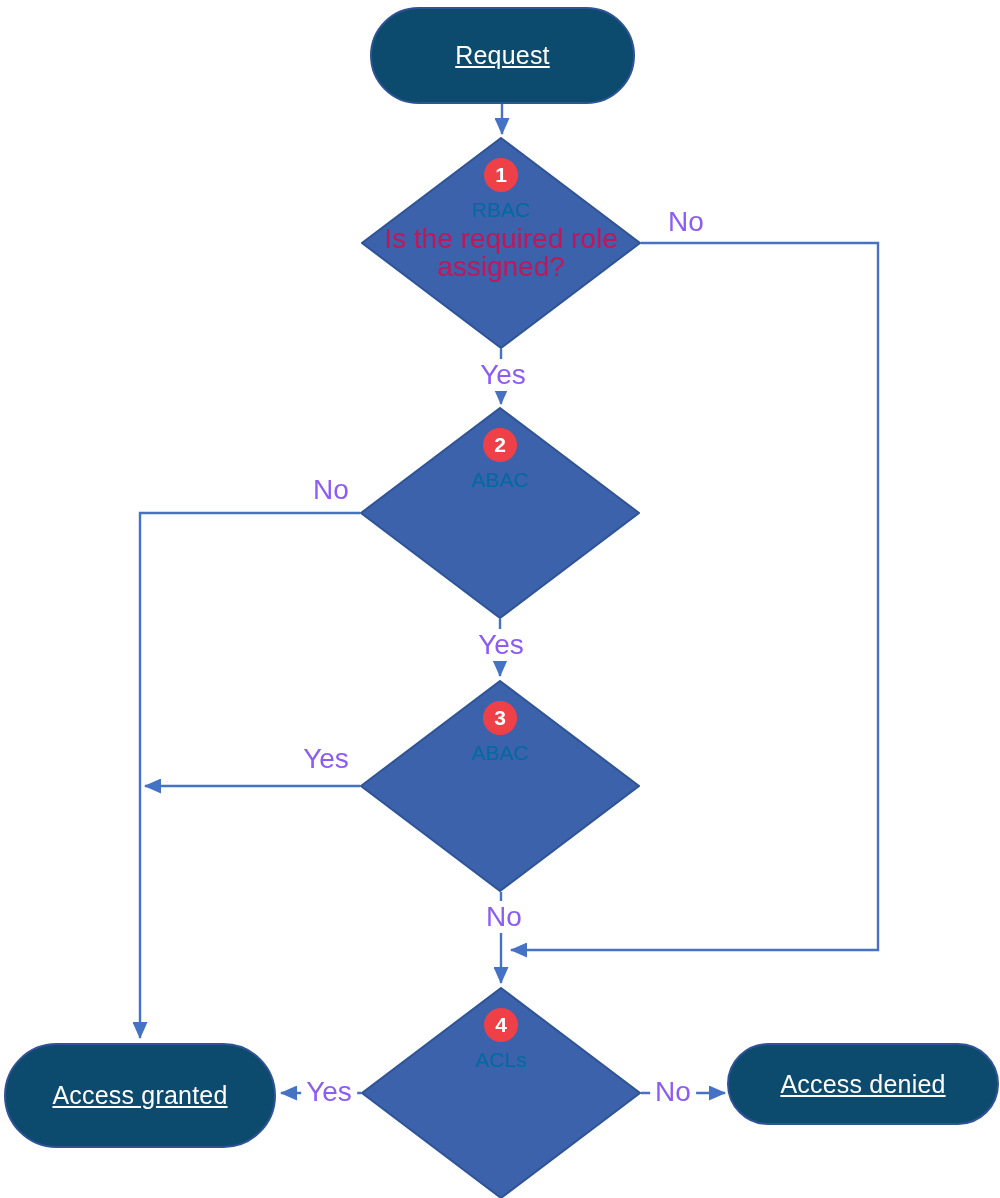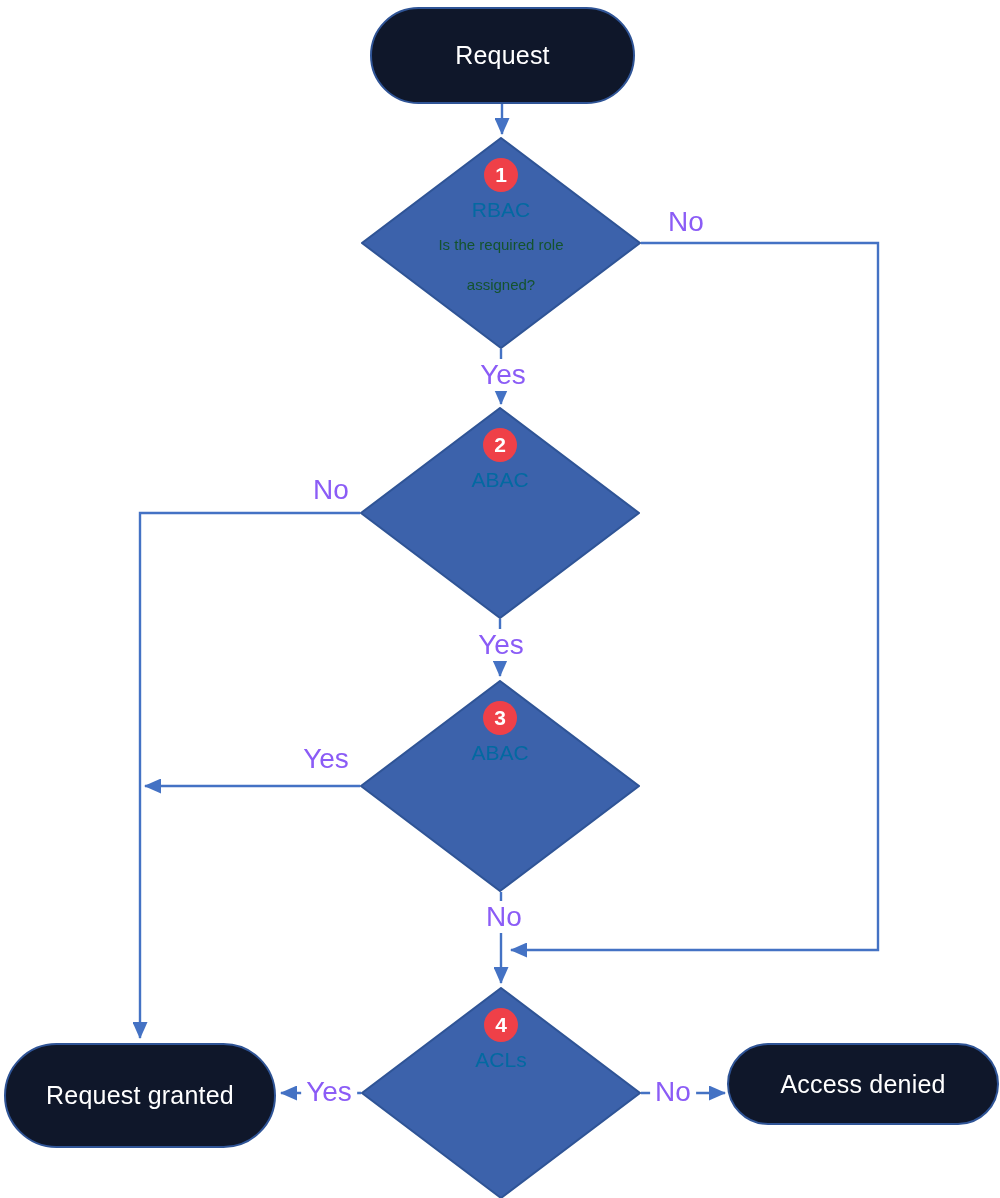--- a/index.html
+++ b/index.html
@@ -12,30 +12,31 @@
     font-family: "Liberation Sans", "DejaVu Sans", sans-serif;
   }
   svg.connectors {
     position: absolute;
     left: 0; top: 0;
     width: 1000px; height: 1198px;
   }
   
   .stadium {
     position: absolute;
-    background: #0f172a;
+    background: #0c4a6e;
     border: 2px solid #2F5496;
     border-radius: 60px;
     display: flex;
     align-items: center;
     justify-content: center;
     color: #ffffff;
     font-size: 25px;
     letter-spacing: 0.2px;
     box-sizing: border-box;
+    text-decoration: underline;
   }
   .stadium-start   { left: 370px; top: 7px;    width: 265px; height: 97px;  }
   .stadium-granted { left: 4px;   top: 1043px; width: 272px; height: 105px; }
   .stadium-denied  { left: 727px; top: 1043px; width: 272px; height: 82px; }
 
   
   .diamond {
     position: absolute;
     width: 280px;
     height: 212px;
@@ -61,23 +62,23 @@
     line-height: 34px;
     text-align: center;
     margin-bottom: 3px;
   }
   .category {
     color: #0369a1;
     font-size: 21px;
     line-height: 30px;
   }
   .question {
-    color: #14532d;
-    font-size: 15px;
-    line-height: 40px;
+    color: #be185d;
+    font-size: 28px;
+    line-height: 28px;
     text-align: center;
     white-space: pre-line;
   }
   .diamond-1 { left: 361px; top: 137px; }
   .diamond-2 { left: 360px; top: 407px; }
   .diamond-3 { left: 360px; top: 680px; }
   .diamond-4 { left: 361px; top: 987px; }
 
   
   .edge-label {
@@ -162,21 +163,21 @@
     <svg class="shape" viewBox="0 0 280 212">
       <polygon points="140,1 279,106 140,211 1,106" fill="#3C62AB" stroke="#2F5496" stroke-width="2"></polygon>
     </svg>
     <div class="diamond-content">
       <div class="badge">4</div>
       <div class="category">ACLs</div>
     </div>
   </div>
 
   <div class="stadium stadium-granted">
-    <span>Request granted</span>
+    <span>Access granted</span>
   </div>
   <div class="stadium stadium-denied">
     <span>Access denied</span>
   </div>
 
   <span class="edge-label lbl-no1">No</span>
   <span class="edge-label lbl-yes1">Yes</span>
   <span class="edge-label lbl-no2">No</span>
   <span class="edge-label lbl-yes2">Yes</span>
   <span class="edge-label lbl-yes3">Yes</span>

